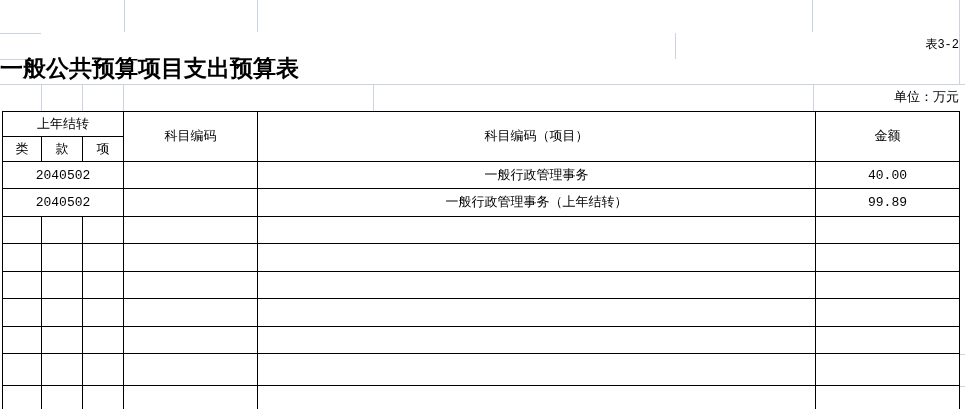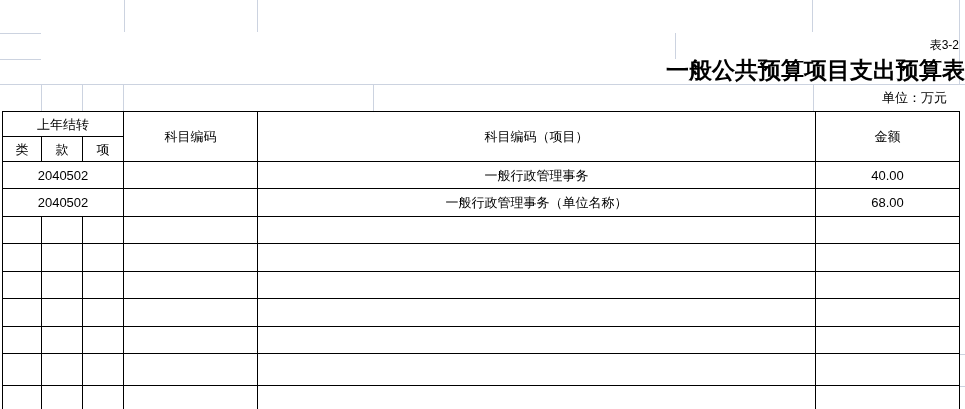--- a/index.html
+++ b/index.html
@@ -1,28 +1,28 @@
 <!DOCTYPE html>
 <html><head>
 <meta charset="utf-8">
 <style>
   html,body{margin:0;padding:0;background:#fff;}
   .sheet{
     position:relative;width:965px;height:409px;background:#ffffff;
-    overflow:hidden;font-family:Liberation Sans, sans-serif;color:#000;
+    overflow:hidden;font-family:Liberation Mono, monospace;color:#000;
   }
   
   .gl{position:absolute;background:#ccd3e0;}
   .gl.h{height:1px;}
   .gl.v{width:1px;}
   
   .corner-label{position:absolute;top:38px;right:6px;font-size:12px;line-height:14px;}
-  .sheet-title{position:absolute;top:56px;left:0;width:965px;text-align:right;
+  .sheet-title{position:absolute;top:56px;left:0;width:965px;text-align:left;
     font-size:23px;line-height:28px;font-weight:bold;letter-spacing:0px;}
-  .unit-note{position:absolute;top:90px;right:18px;font-size:13px;line-height:15px;}
+  .unit-note{position:absolute;top:90px;right:6px;font-size:13px;line-height:15px;}
   
   table.budget{position:absolute;left:2px;top:111px;width:957px;
     border-collapse:collapse;table-layout:fixed;}
   table.budget td{border:1px solid #000;padding:0;font-size:13px;line-height:15px;
     text-align:center;vertical-align:middle;overflow:hidden;white-space:nowrap;}
   td.amount{text-align:right;padding-right:3px;}
   td.code{font-size:12px;}
 </style>
 </head>
 <body>
@@ -73,22 +73,22 @@
 
       <tr style="height:27px">
         <td colspan="3" class="code">2040502</td>
         <td></td>
         <td>一般行政管理事务</td>
         <td class="amount">40.00</td>
       </tr>
       <tr style="height:28px">
         <td colspan="3" class="code">2040502</td>
         <td></td>
-        <td>一般行政管理事务（单位名称）</td>
-        <td class="amount">68.00</td>
+        <td>一般行政管理事务（上年结转）</td>
+        <td class="amount">99.89</td>
       </tr>
 
       <tr style="height:27px">
         <td></td>
           <td></td>
         <td></td>
           <td></td>
         <td></td>
           <td></td>
       </tr>

